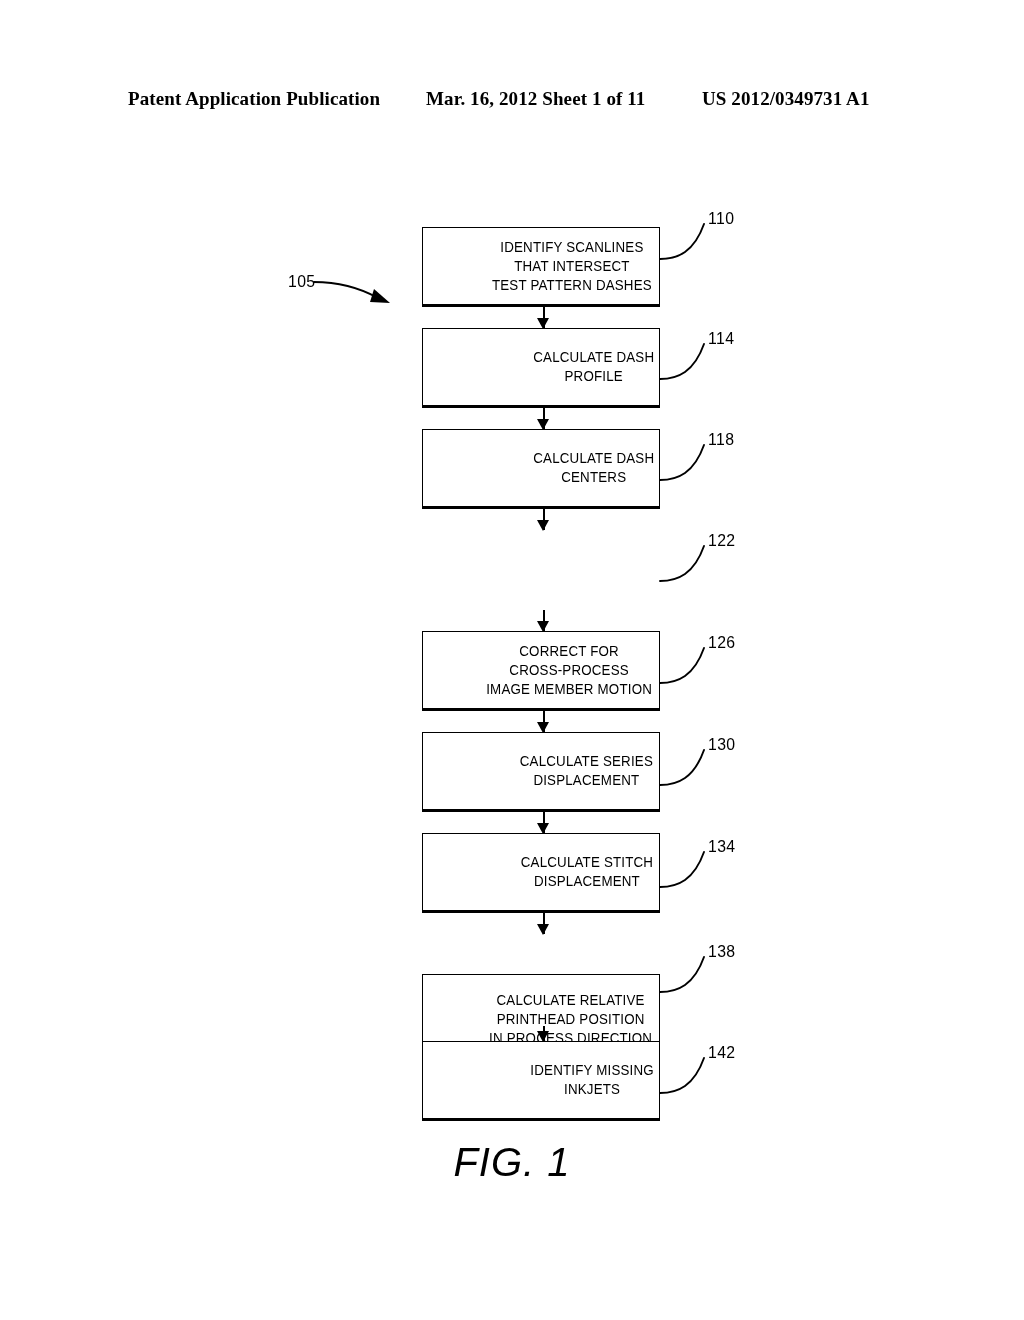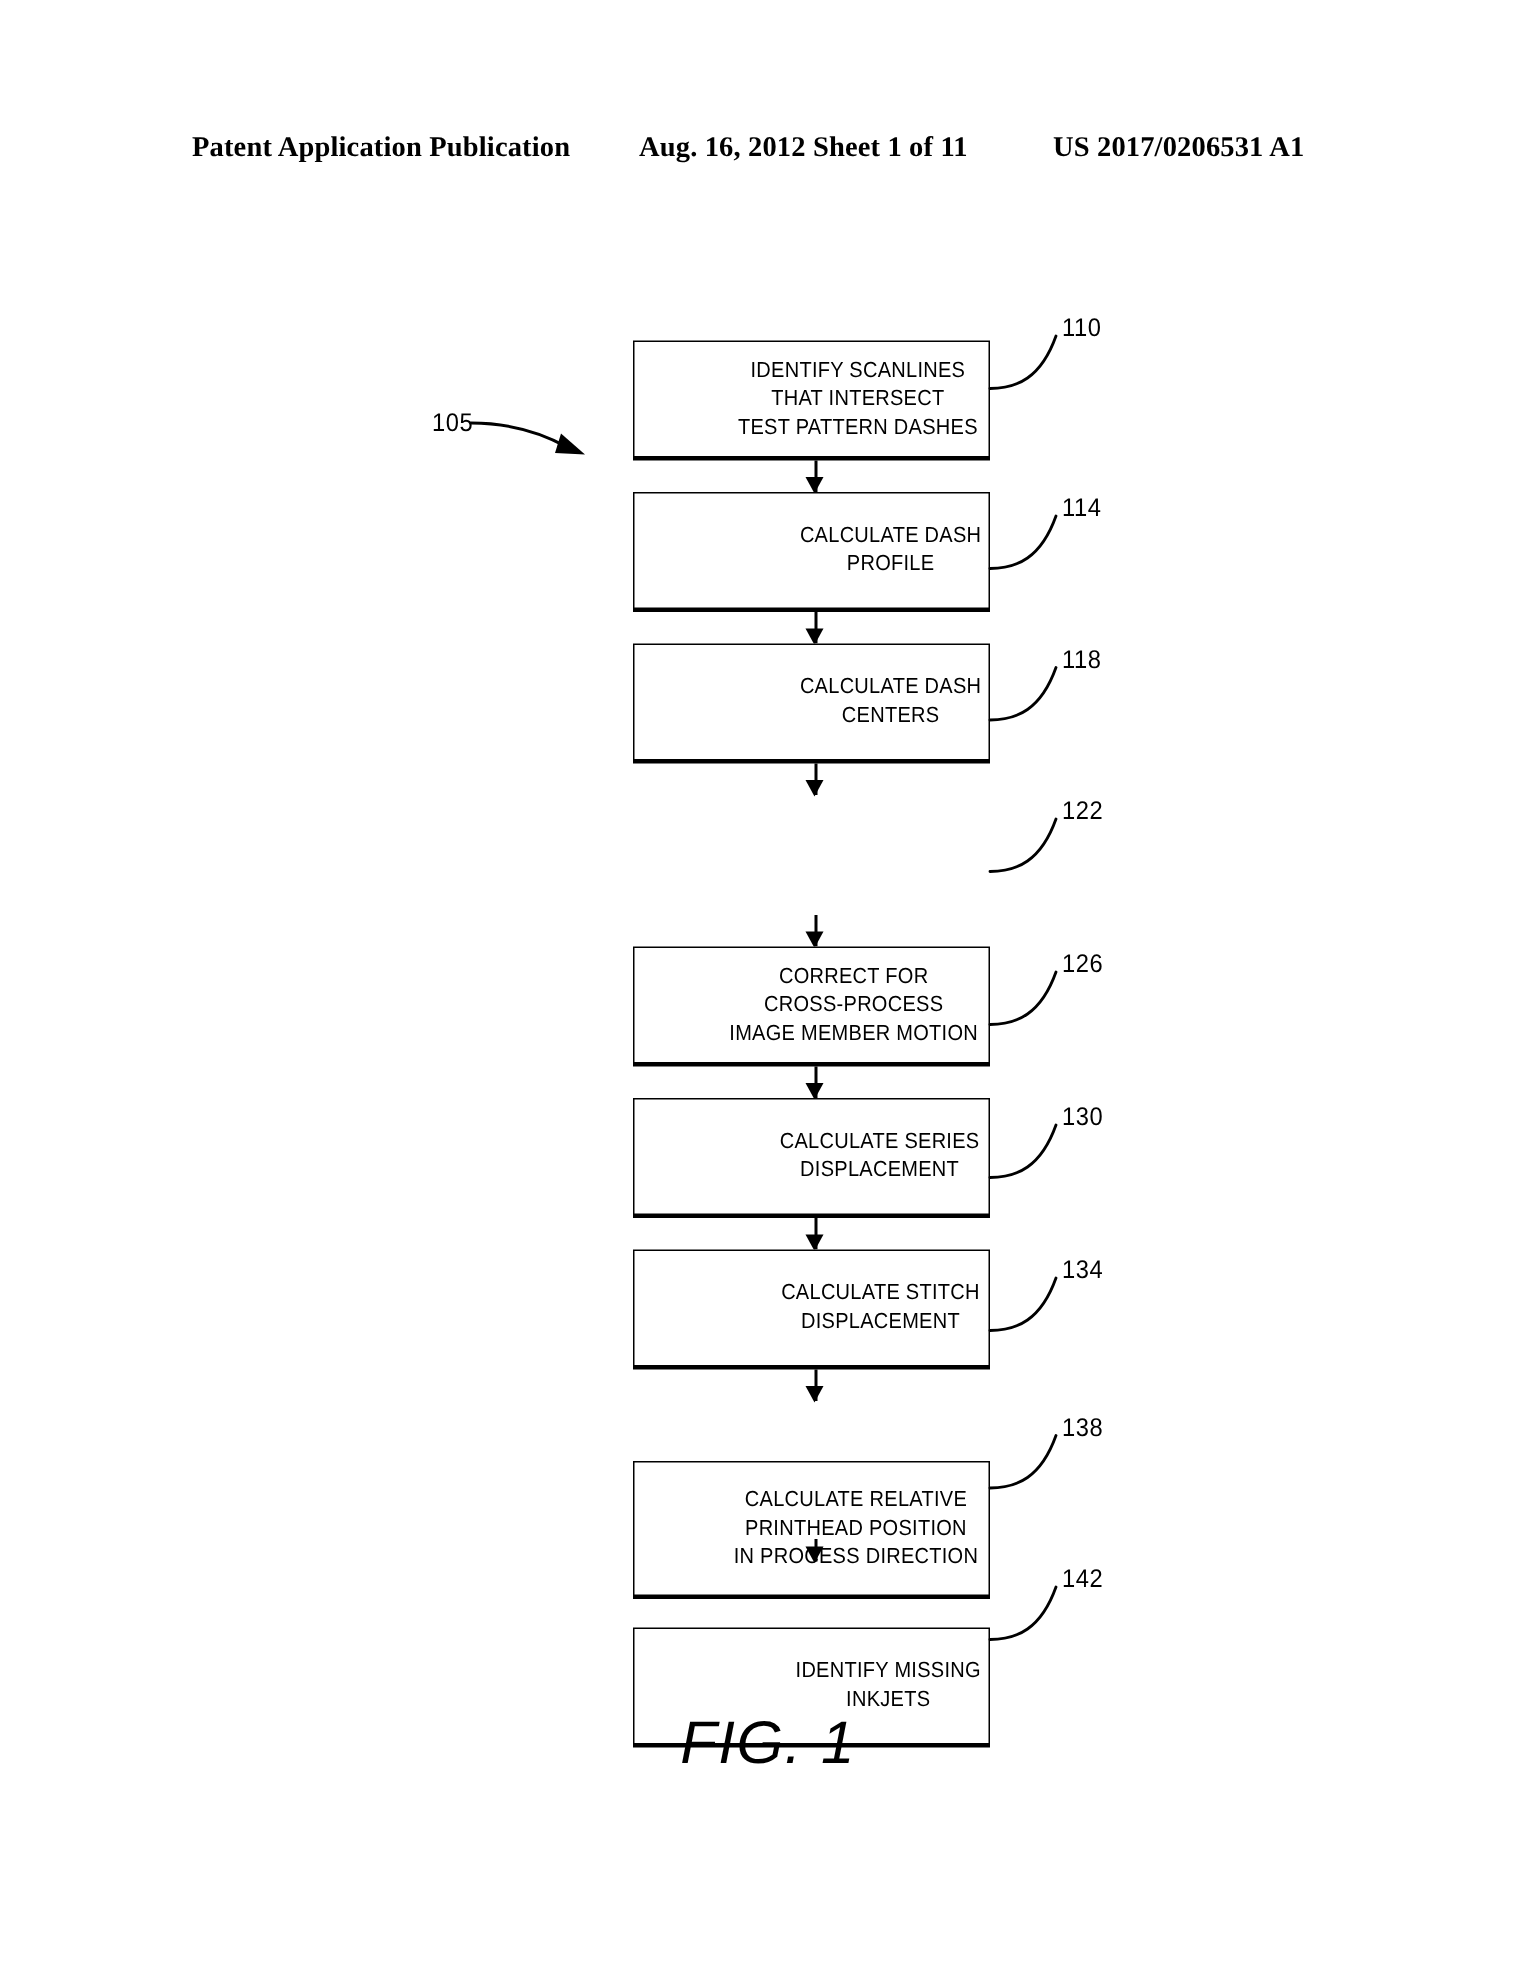--- a/index.html
+++ b/index.html
@@ -169,22 +169,22 @@
     font-size: 40px;
     font-weight: 400;
     letter-spacing: 1px;
   }
 </style>
 </head>
 <body>
 
 <div id="page-header">
   <span class="hdr-left">Patent Application Publication</span>
-  <span class="hdr-mid">Aug. 16, 2012  Sheet 1 of 11</span>
-  <span class="hdr-right">US 2017/0206531 A1</span>
+  <span class="hdr-mid">Mar. 16, 2012  Sheet 1 of 11</span>
+  <span class="hdr-right">US 2012/0349731 A1</span>
 </div>
 
 <div id="figure-area">
 
   <div id="ref-105">105</div>
   <svg id="pointer-105" viewBox="0 0 100 48">
     <path d="M2,20 C26,20 48,26 66,36"></path>
     <polygon points="62,27 78,41 58,40"></polygon>
   </svg>
 
@@ -284,21 +284,21 @@
   </div>
   <div class="ref-num" style="left:708px; top:942px;">138</div>
   <svg class="leader" style="left:660px; top:945px; width:56px; height:60px;" viewBox="0 0 56 60">
     <path d="M0,47 C18,47 34,40 44,12"></path>
   </svg>
   <div class="connector" style="top:1026px; height:15px;">
     <span class="stem"></span>
     <span class="head"></span>
   </div>
 
-  <div class="flow-box" style="top:1041px;margin-top:44px;">
+  <div class="flow-box" style="top:1041px;">
     <span class="box-text">IDENTIFY MISSING
 INKJETS</span>
   </div>
   <div class="ref-num" style="left:708px; top:1043px;">142</div>
   <svg class="leader" style="left:660px; top:1046px; width:56px; height:60px;" viewBox="0 0 56 60">
     <path d="M0,47 C18,47 34,40 44,12"></path>
   </svg>
 
   <div id="fig-caption">FIG. 1</div>
 

